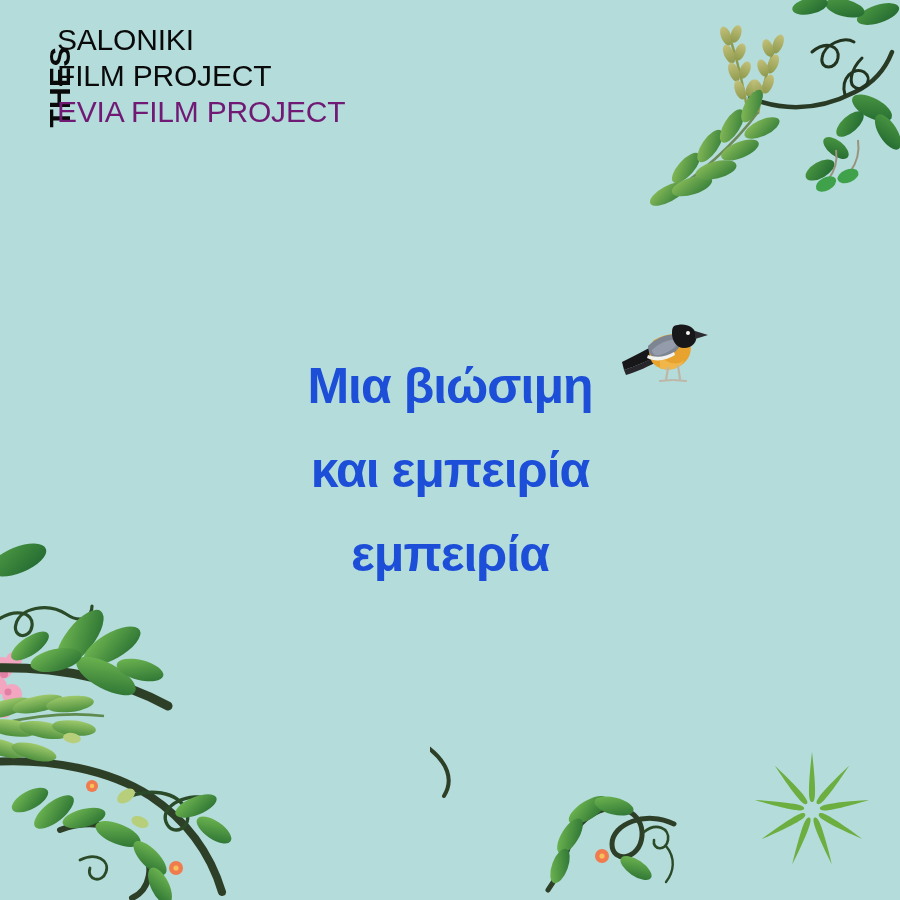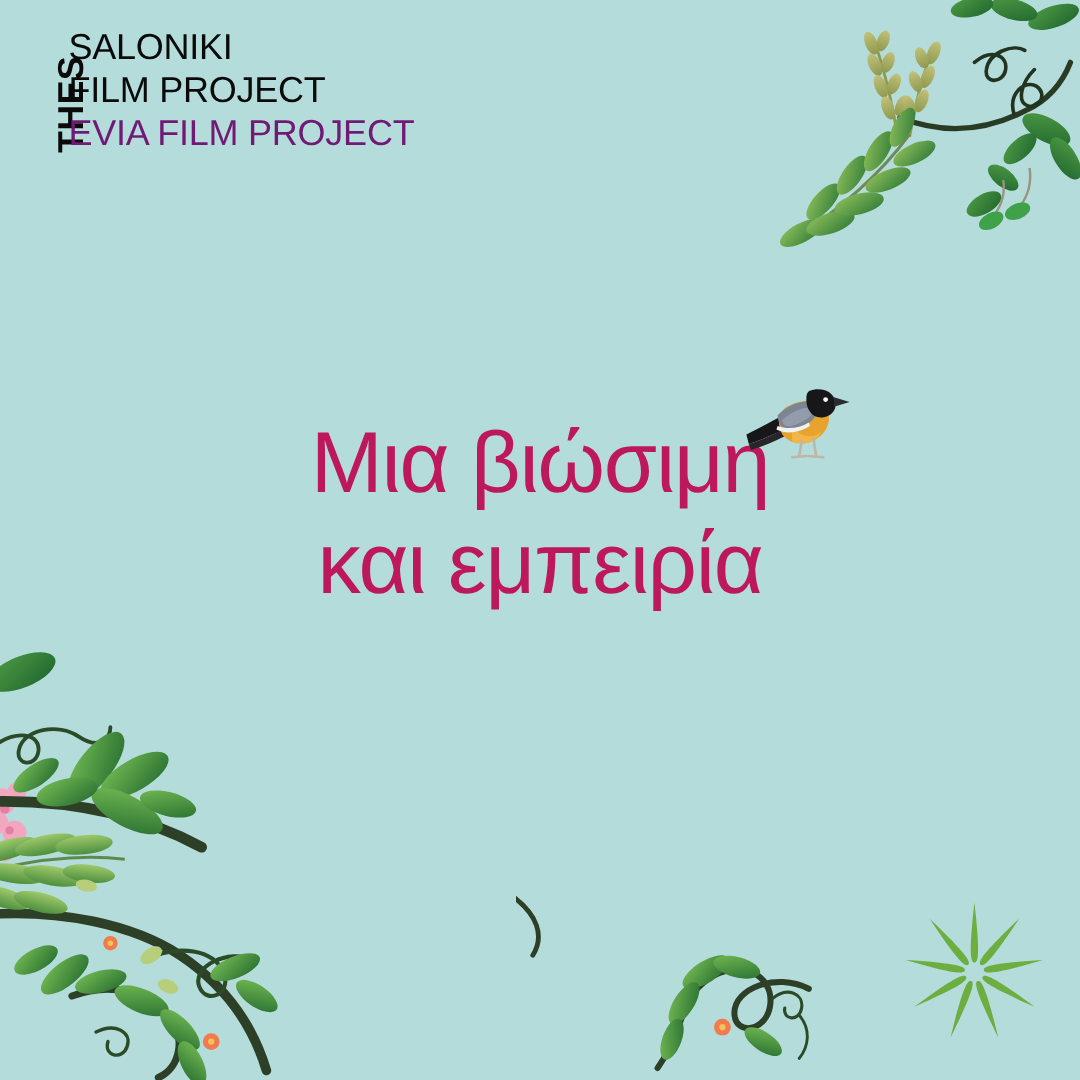--- a/index.html
+++ b/index.html
@@ -58,23 +58,23 @@
   
   #headline {
     position: absolute;
     left: 0;
     right: 0;
     top: 344px;
     text-align: center;
     z-index: 6;
   }
   .headline-line {
-    color: #be185d;
-    font-weight: 400;
-    font-size: 72px;
+    color: #1d4ed8;
+    font-weight: 700;
+    font-size: 50px;
     line-height: 84px;
     letter-spacing: -1px;
     white-space: nowrap;
   }
 
   
   #star-mark {
     position: absolute;
     left: 748px;
     top: 746px;
@@ -302,20 +302,21 @@
     <div id="logo-lines">
       <div class="logo-line">SALONIKI</div>
       <div class="logo-line">FILM PROJECT</div>
       <div class="logo-line accent">EVIA FILM PROJECT</div>
     </div>
   </div>
 
   <div id="headline">
     <div class="headline-line">Μια βιώσιμη</div>
     <div class="headline-line">και εμπειρία</div>
+    <div class="headline-line">εμπειρία</div>
   </div>
 
   <svg id="bird" viewBox="0 0 100 100" aria-hidden="true">
 
     <path d="M10 62 C22 56 34 50 44 44 L50 54 C38 60 24 66 12 70 Z" fill="#17171a"></path>
     <path d="M12 70 C24 66 36 61 46 55 L48 60 C38 66 24 72 14 75 Z" fill="#26262b"></path>
 
     <path d="M42 40 C56 32 70 32 76 40 C82 48 78 60 68 66 C58 72 46 70 40 62 C36 56 36 46 42 40 Z" fill="#e8a32e"></path>
 
     <path d="M48 56 C56 64 66 66 72 60 C70 68 58 72 48 68 Z" fill="#f0b64a"></path>

